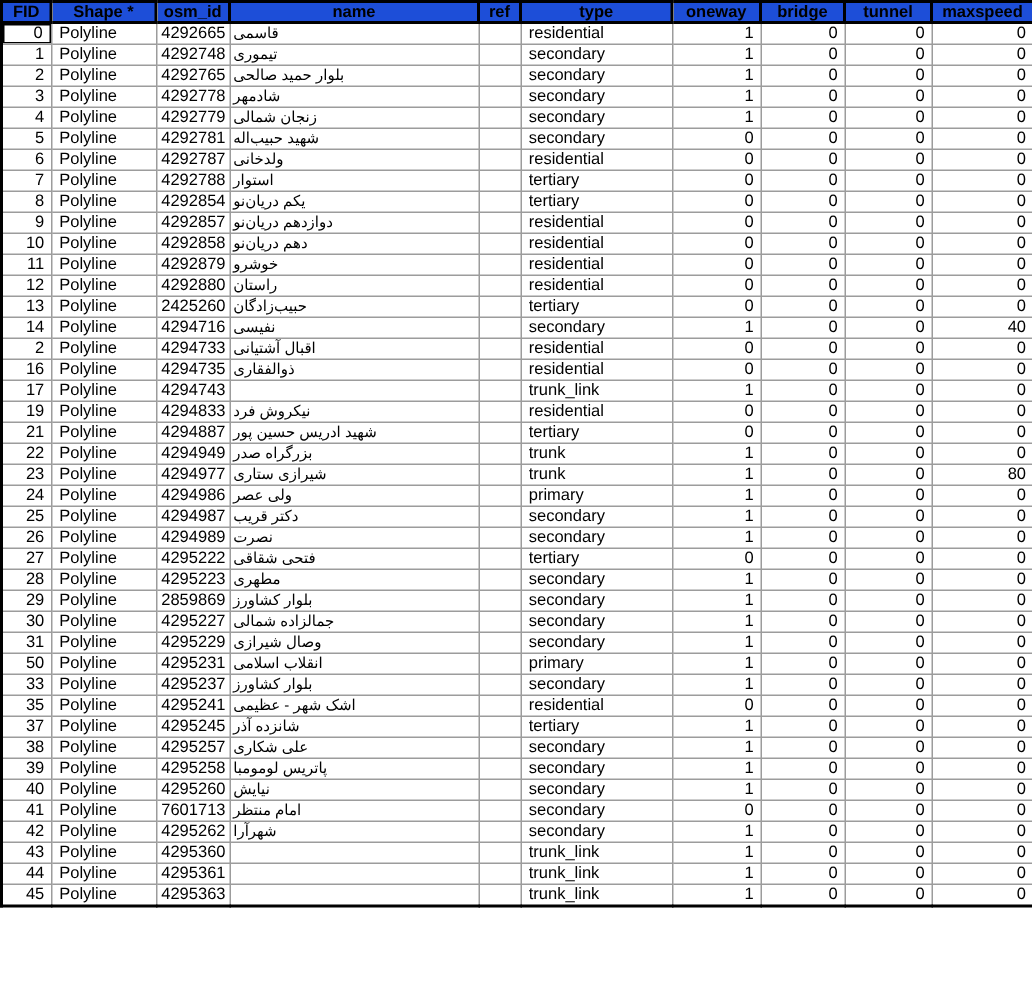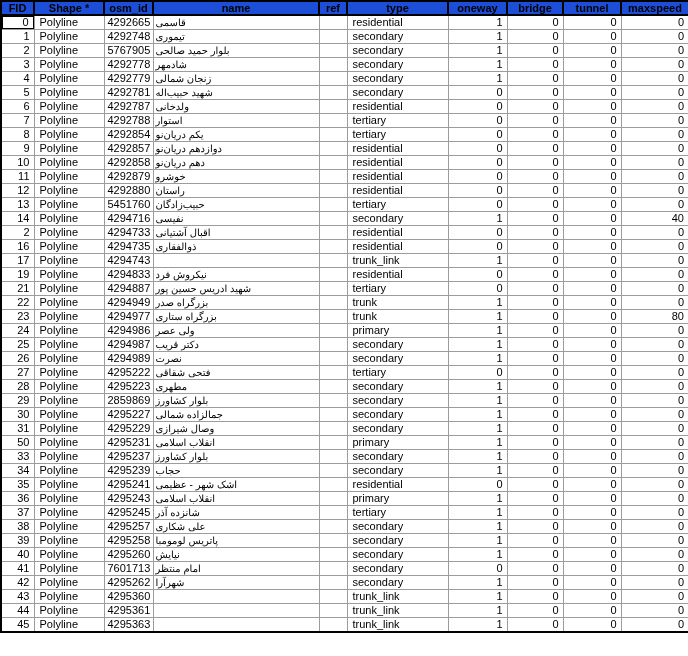--- a/index.html
+++ b/index.html
@@ -122,21 +122,21 @@
         <td class="al"></td>
         <td class="al">secondary</td>
         <td class="ar">1</td>
         <td class="ar">0</td>
         <td class="ar">0</td>
         <td class="ar">0</td>
       </tr>
       <tr>
         <td class="ar">2</td>
         <td class="al">Polyline</td>
-        <td class="ar">5767905</td>
+        <td class="ar">4292765</td>
         <td class="rtl">بلوار حمید صالحی</td>
         <td class="al"></td>
         <td class="al">secondary</td>
         <td class="ar">1</td>
         <td class="ar">0</td>
         <td class="ar">0</td>
         <td class="ar">0</td>
       </tr>
       <tr>
         <td class="ar">3</td>
@@ -254,21 +254,21 @@
         <td class="al"></td>
         <td class="al">residential</td>
         <td class="ar">0</td>
         <td class="ar">0</td>
         <td class="ar">0</td>
         <td class="ar">0</td>
       </tr>
       <tr>
         <td class="ar">13</td>
         <td class="al">Polyline</td>
-        <td class="ar">5451760</td>
+        <td class="ar">2425260</td>
         <td class="rtl">حبیب‌زادگان</td>
         <td class="al"></td>
         <td class="al">tertiary</td>
         <td class="ar">0</td>
         <td class="ar">0</td>
         <td class="ar">0</td>
         <td class="ar">0</td>
       </tr>
       <tr>
         <td class="ar">14</td>
@@ -351,21 +351,21 @@
         <td class="al">trunk</td>
         <td class="ar">1</td>
         <td class="ar">0</td>
         <td class="ar">0</td>
         <td class="ar">0</td>
       </tr>
       <tr>
         <td class="ar">23</td>
         <td class="al">Polyline</td>
         <td class="ar">4294977</td>
-        <td class="rtl">بزرگراه ستاری</td>
+        <td class="rtl">شیرازی ستاری</td>
         <td class="al"></td>
         <td class="al">trunk</td>
         <td class="ar">1</td>
         <td class="ar">0</td>
         <td class="ar">0</td>
         <td class="ar">80</td>
       </tr>
       <tr>
         <td class="ar">24</td>
         <td class="al">Polyline</td>
@@ -480,51 +480,27 @@
         <td class="ar">4295237</td>
         <td class="rtl">بلوار کشاورز</td>
         <td class="al"></td>
         <td class="al">secondary</td>
         <td class="ar">1</td>
         <td class="ar">0</td>
         <td class="ar">0</td>
         <td class="ar">0</td>
       </tr>
       <tr>
-        <td class="ar">34</td>
-        <td class="al">Polyline</td>
-        <td class="ar">4295239</td>
-        <td class="rtl">حجاب</td>
-        <td class="al"></td>
-        <td class="al">secondary</td>
-        <td class="ar">1</td>
-        <td class="ar">0</td>
-        <td class="ar">0</td>
-        <td class="ar">0</td>
-      </tr>
-      <tr>
         <td class="ar">35</td>
         <td class="al">Polyline</td>
         <td class="ar">4295241</td>
         <td class="rtl">اشک شهر - عظیمی</td>
         <td class="al"></td>
         <td class="al">residential</td>
         <td class="ar">0</td>
-        <td class="ar">0</td>
-        <td class="ar">0</td>
-        <td class="ar">0</td>
-      </tr>
-      <tr>
-        <td class="ar">36</td>
-        <td class="al">Polyline</td>
-        <td class="ar">4295243</td>
-        <td class="rtl">انقلاب اسلامی</td>
-        <td class="al"></td>
-        <td class="al">primary</td>
-        <td class="ar">1</td>
         <td class="ar">0</td>
         <td class="ar">0</td>
         <td class="ar">0</td>
       </tr>
       <tr>
         <td class="ar">37</td>
         <td class="al">Polyline</td>
         <td class="ar">4295245</td>
         <td class="rtl">شانزده آذر</td>
         <td class="al"></td>

